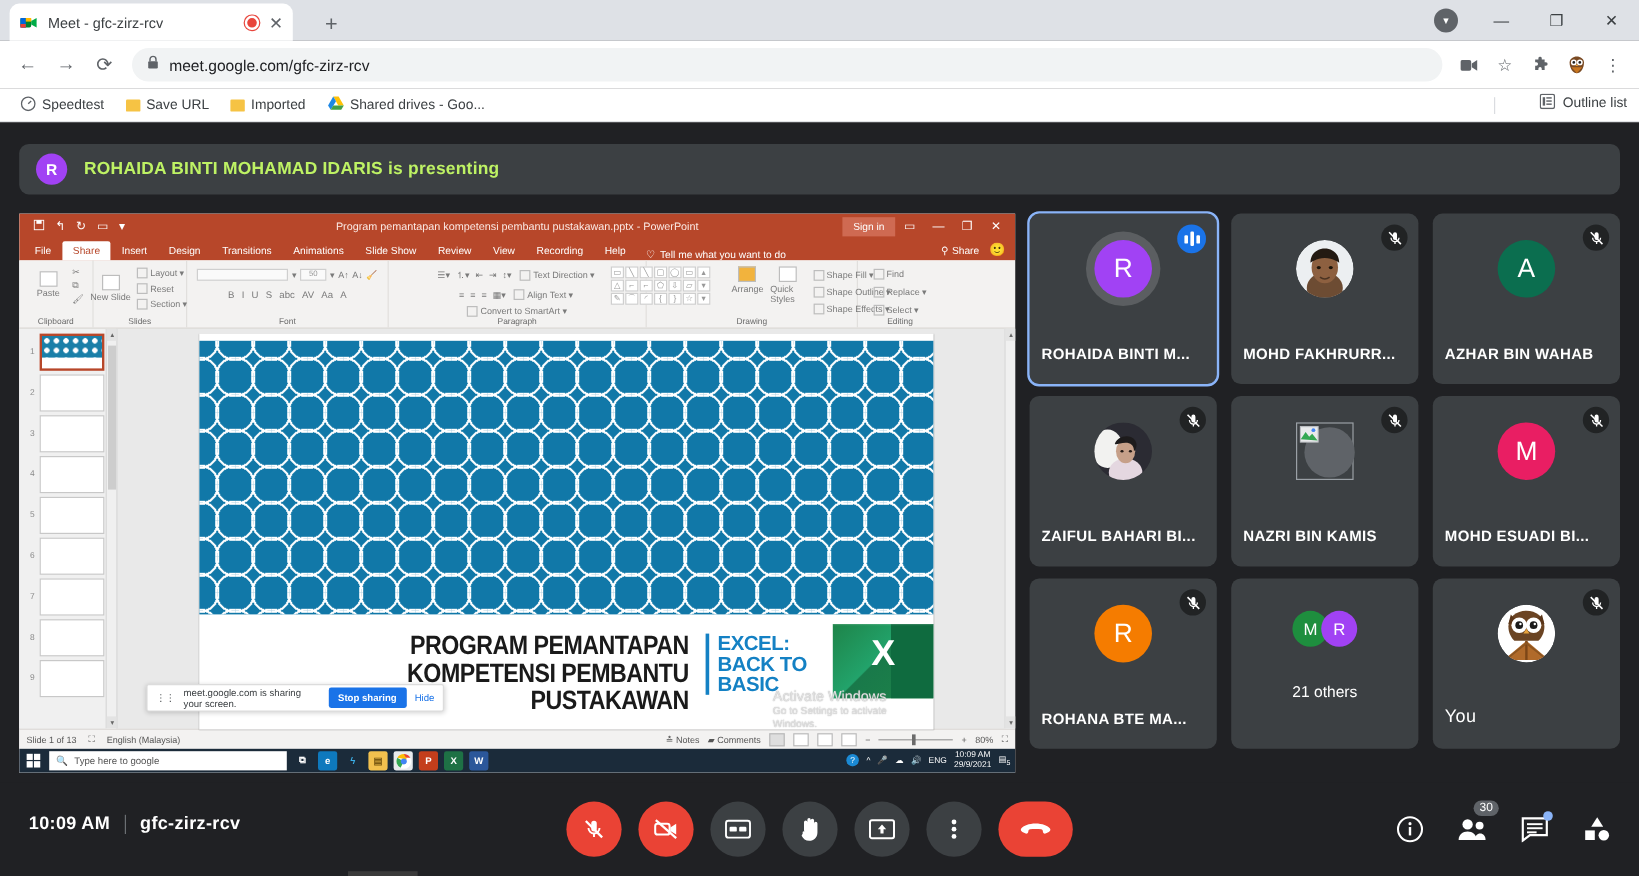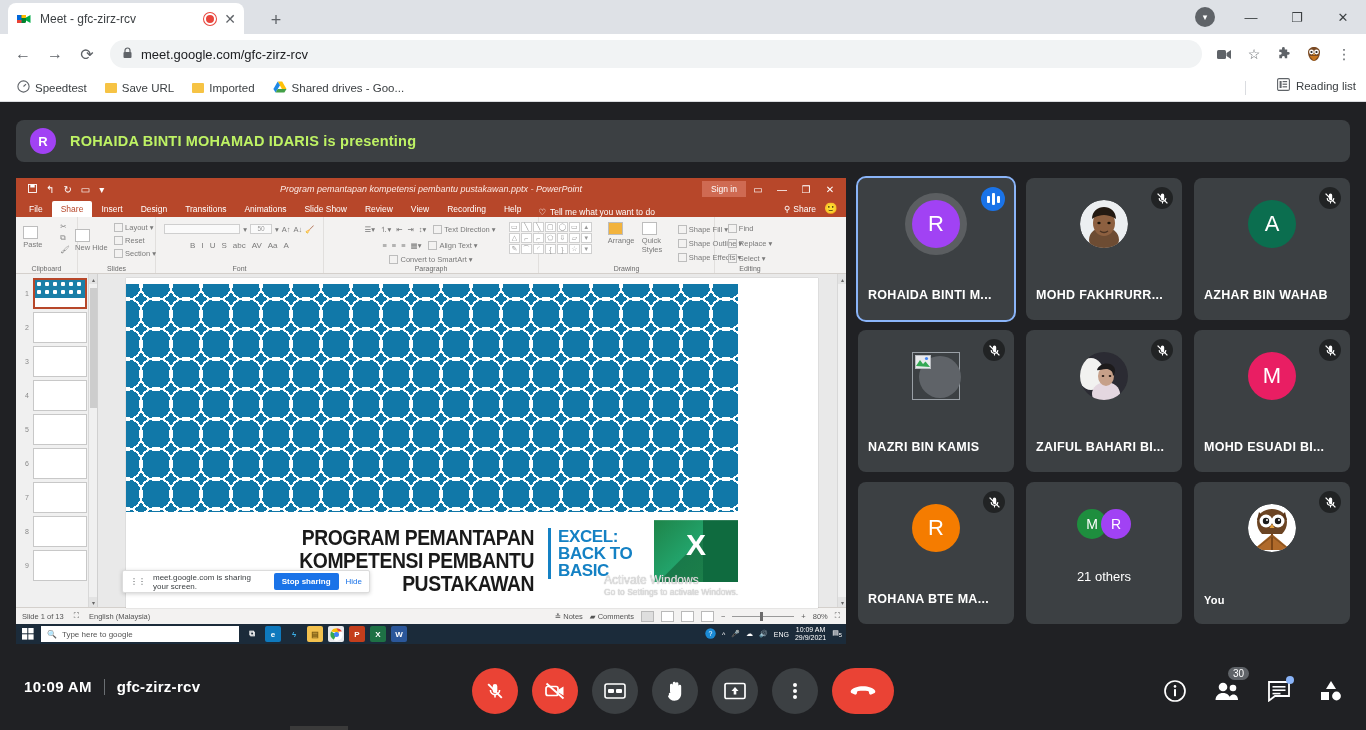--- a/index.html
+++ b/index.html
@@ -83,21 +83,21 @@
 
   
   .shared {
     position:absolute; left:16px; top:76px; width:830px; height:466px;
     background:#fff; overflow:hidden;
   }
   
   .ppt-title { height:22px; background:#b7472a; position:relative; display:flex; align-items:center;}
   .qat { display:flex; align-items:center; gap:9px; padding-left:12px; color:#fff; font-size:10px;}
   .ppt-doctitle {
-    position:absolute; left:0; right:0; text-align:center; color:#fbe9e4; font-size:9px;font-style:italic;
+    position:absolute; left:0; right:0; text-align:center; color:#fbe9e4; font-size:9px;
   }
   .ppt-tr { position:absolute; right:4px; display:flex; align-items:center; gap:0;}
   .signin-btn { background:#cf6a52; color:#fff; font-size:8.5px; padding:3px 9px; cursor:pointer;}
   .ppt-wbtn { width:24px;height:22px; display:flex;align-items:center;justify-content:center;
               color:#fff; font-size:10px; cursor:pointer;}
   
   .ppt-tabs { height:17px; background:#b7472a; display:flex; align-items:flex-end;
               padding-left:4px; position:relative;}
   .ppt-tab { font-size:8.5px; color:#fff; padding:3px 9px; cursor:pointer; white-space:nowrap;}
   .ppt-tab.active { background:#fff; color:#b7472a; border-radius:2px 2px 0 0;}
@@ -107,21 +107,21 @@
   .ppt-emoji { position:absolute; right:8px; bottom:2px; font-size:11px;}
   
   .ribbon { height:57px; background:#f3f2f1; display:flex; border-bottom:1px solid #d4d0cc;
             position:relative; font-size:7.5px; color:#7a7a7a;}
   .rgroup { position:relative; padding:2px 5px 0 5px; border-right:1px solid #e1dfdd;
             display:flex; flex-direction:column; align-items:center;}
   .rgroup-label { position:absolute; bottom:1px; left:0; right:0; text-align:center; font-size:7px; color:#6b6b6b;}
   .rgrow { display:flex; align-items:center; gap:3px; }
   .rbtn { display:flex; align-items:center; gap:2px; padding:1px 2px; white-space:nowrap;}
   .ricon { width:9px; height:9px; border:1px solid #bdbdbd; display:inline-block; flex:0 0 9px;}
-  .bigbtn { display:flex; flex-direction:column; align-items:flex-start; width:34px; line-height:1.15;}
+  .bigbtn { display:flex; flex-direction:column; align-items:center; width:34px; line-height:1.15;}
   .bigbtn .sq { width:15px;height:13px;border:1px solid #bdbdbd;background:#fff;margin-bottom:2px;}
   .fontbox { width:76px;height:10px;border:1px solid #cfcfcf;background:#fafafa;}
   .sizebox { width:22px;height:10px;border:1px solid #cfcfcf;background:#fafafa;}
   .shapegrid { display:grid; grid-template-columns:repeat(8,11px); gap:1px;}
   .shapecell { width:11px;height:10px;border:1px solid #cfcfcf; background:#fff; font-size:7px;
                display:flex;align-items:center;justify-content:center; color:#999;}
   
   .ppt-body { position:relative; height:333px; background:#e9e9e9; display:flex;}
   .thumbs { width:82px; background:#f0f0f0; border-right:1px solid #d0d0d0; position:relative;
             overflow:hidden; padding-top:4px;}
@@ -136,21 +136,21 @@
       radial-gradient(circle at 4px 4px, #fff 2px, transparent 2.5px) 0 0/8px 8px,
       #1a7fa8;}
   .tbar { height:10px; background:#1b7a4b; margin:2px;}
   .thumb-scroll { position:absolute; right:0; top:0; width:9px; height:100%; background:#f0f0f0;
                   border-left:1px solid #d8d8d8;}
   .ts-thumb { position:absolute; left:1px; top:14px; width:7px; height:120px; background:#cdcdcd;}
   .ts-arrow { position:absolute; left:0; width:9px; height:10px; background:#e3e3e3; font-size:6px;
               display:flex; align-items:center; justify-content:center; color:#666;}
   .stage { flex:1; position:relative; background:#e9e9e9; display:flex; justify-content:center;
            padding-top:4px;}
-  .slide { width:692px; height:330px; background:#fff; position:relative; overflow:hidden;
+  .slide { width:612px; height:330px; background:#fff; position:relative; overflow:hidden;
            box-shadow:0 0 1px rgba(0,0,0,.3);}
   .slide-pattern {
     position:absolute; left:0; top:6px; width:612px; height:228px;
     background-color:#1178a8;
     background-image:
       radial-gradient(circle at 0 0, transparent 15px, #ffffff 15px, #ffffff 17px, transparent 17px),
       radial-gradient(circle at 30px 0, transparent 15px, #ffffff 15px, #ffffff 17px, transparent 17px),
       radial-gradient(circle at 0 30px, transparent 15px, #ffffff 15px, #ffffff 17px, transparent 17px),
       radial-gradient(circle at 30px 30px, transparent 15px, #ffffff 15px, #ffffff 17px, transparent 17px);
     background-size:30px 30px;
@@ -357,21 +357,21 @@
     <div class="reading-list">
       <span>
         <svg width="13" height="13" viewBox="0 0 13 13">
             <rect x="0.6" y="0.6" width="11.8" height="11.8" rx="1.4" fill="none" stroke="#5f6368" stroke-width="1.1"></rect>
             <rect x="2.6" y="3" width="2" height="7" fill="#5f6368"></rect>
             <rect x="5.6" y="3" width="4.5" height="1.2" fill="#5f6368"></rect>
             <rect x="5.6" y="5.6" width="4.5" height="1.2" fill="#5f6368"></rect>
             <rect x="5.6" y="8.2" width="4.5" height="1.2" fill="#5f6368"></rect>
           </svg>
       </span>
-      <span>Reading list</span>
+      <span>Outline list</span>
     </div>
   </div>
 
   <div class="meet">
 
     <div class="presenting-bar">
       <div class="pres-avatar">R</div>
       <div class="pres-text">ROHAIDA BINTI MOHAMAD IDARIS is presenting</div>
     </div>
 
@@ -437,21 +437,21 @@
               <span>🖌</span>
             </div>
           </div>
           <div class="rgroup-label">Clipboard</div>
         </div>
 
         <div class="rgroup" style="width:78px">
           <div class="rgrow" style="margin-top:3px">
             <div class="bigbtn">
               <span class="sq"></span>
-              <span>New Hide</span>
+              <span>New Slide</span>
             </div>
             <div style="display:flex;flex-direction:column;gap:2px">
               <span class="rbtn"><i class="ricon"></i><span>Layout</span> ▾</span>
               <span class="rbtn">
                   <i class="ricon"></i>
                   <span>Reset</span>
                 </span>
               <span class="rbtn"><i class="ricon"></i><span>Section</span> ▾</span>
             </div>
           </div>
@@ -753,52 +753,52 @@
 
       <div class="tile">
         <div class="mic-badge">
           <svg width="13" height="13" viewBox="0 0 13 13">
               <path d="M6.5 1.5a1.7 1.7 0 011.7 1.7v3.2a1.7 1.7 0 01-3.4 0V3.2A1.7 1.7 0 016.5 1.5z" fill="#fff"></path>
               <path d="M3.2 6.1a3.3 3.3 0 006.6 0" fill="none" stroke="#fff" stroke-width="1.1"></path>
               <path d="M6.5 9.4v2" stroke="#fff" stroke-width="1.1"></path>
               <path d="M1.6 1.6 L11.4 11.4" stroke="#fff" stroke-width="1.3"></path>
             </svg>
         </div>
-        <div class="broken-img">
-          <span class="circ"></span>
-          <svg width="16" height="14" viewBox="0 0 16 14" style="position:absolute;left:2px;top:2px">
-            <rect x="0.5" y="0.5" width="15" height="13" fill="#e9eaec" stroke="#b9bcc0"></rect>
-            <path d="M1 11 L5 5 L8 9 L10.5 6.5 L15 12 Z" fill="#34a853"></path>
-            <circle cx="11.5" cy="3.5" r="1.6" fill="#4285f4"></circle>
-          </svg>
-        </div>
-        <div class="tile-name">NAZRI BIN KAMIS</div>
-      </div>
-
-      <div class="tile">
-        <div class="mic-badge">
-          <svg width="13" height="13" viewBox="0 0 13 13">
-              <path d="M6.5 1.5a1.7 1.7 0 011.7 1.7v3.2a1.7 1.7 0 01-3.4 0V3.2A1.7 1.7 0 016.5 1.5z" fill="#fff"></path>
-              <path d="M3.2 6.1a3.3 3.3 0 006.6 0" fill="none" stroke="#fff" stroke-width="1.1"></path>
-              <path d="M6.5 9.4v2" stroke="#fff" stroke-width="1.1"></path>
-              <path d="M1.6 1.6 L11.4 11.4" stroke="#fff" stroke-width="1.3"></path>
-            </svg>
-        </div>
         <div class="photo">
           <svg width="48" height="48" viewBox="0 0 48 48">
             <rect width="48" height="48" fill="#2b2b33"></rect>
             <ellipse cx="11" cy="22" rx="13" ry="16" fill="#f2f2f0"></ellipse>
             <ellipse cx="26" cy="42" rx="14" ry="12" fill="#e4d7e0"></ellipse>
             <ellipse cx="26" cy="24" rx="8" ry="10" fill="#c6a089"></ellipse>
             <path d="M17 18c2-7 13-9 17-3 2 3 1 7-1 9 0-5-3-7-7-7s-8 2-9 1z" fill="#1d1b1c"></path>
             <ellipse cx="23" cy="24" rx="1.3" ry="1" fill="#241a16"></ellipse>
             <ellipse cx="30" cy="24" rx="1.3" ry="1" fill="#241a16"></ellipse>
           </svg>
         </div>
         <div class="tile-name">ZAIFUL BAHARI BI...</div>
+      </div>
+
+      <div class="tile">
+        <div class="mic-badge">
+          <svg width="13" height="13" viewBox="0 0 13 13">
+              <path d="M6.5 1.5a1.7 1.7 0 011.7 1.7v3.2a1.7 1.7 0 01-3.4 0V3.2A1.7 1.7 0 016.5 1.5z" fill="#fff"></path>
+              <path d="M3.2 6.1a3.3 3.3 0 006.6 0" fill="none" stroke="#fff" stroke-width="1.1"></path>
+              <path d="M6.5 9.4v2" stroke="#fff" stroke-width="1.1"></path>
+              <path d="M1.6 1.6 L11.4 11.4" stroke="#fff" stroke-width="1.3"></path>
+            </svg>
+        </div>
+        <div class="broken-img">
+          <span class="circ"></span>
+          <svg width="16" height="14" viewBox="0 0 16 14" style="position:absolute;left:2px;top:2px">
+            <rect x="0.5" y="0.5" width="15" height="13" fill="#e9eaec" stroke="#b9bcc0"></rect>
+            <path d="M1 11 L5 5 L8 9 L10.5 6.5 L15 12 Z" fill="#34a853"></path>
+            <circle cx="11.5" cy="3.5" r="1.6" fill="#4285f4"></circle>
+          </svg>
+        </div>
+        <div class="tile-name">NAZRI BIN KAMIS</div>
       </div>
 
       <div class="tile">
         <div class="mic-badge">
           <svg width="13" height="13" viewBox="0 0 13 13">
               <path d="M6.5 1.5a1.7 1.7 0 011.7 1.7v3.2a1.7 1.7 0 01-3.4 0V3.2A1.7 1.7 0 016.5 1.5z" fill="#fff"></path>
               <path d="M3.2 6.1a3.3 3.3 0 006.6 0" fill="none" stroke="#fff" stroke-width="1.1"></path>
               <path d="M6.5 9.4v2" stroke="#fff" stroke-width="1.1"></path>
               <path d="M1.6 1.6 L11.4 11.4" stroke="#fff" stroke-width="1.3"></path>
             </svg>
@@ -848,21 +848,21 @@
             <circle cx="18" cy="17" r="3.2" fill="#1b1b1b"></circle>
               <circle cx="30" cy="17" r="3.2" fill="#1b1b1b"></circle>
             <circle cx="19" cy="16" r="1" fill="#fff"></circle>
               <circle cx="31" cy="16" r="1" fill="#fff"></circle>
             <path d="M24 20 l-2.5 4 h5z" fill="#e8a33d"></path>
             <path d="M5 46 L24 30 L43 46z" fill="#b06a2a"></path>
             <path d="M24 30 L24 46" stroke="#7c4617" stroke-width="2"></path>
             <path d="M9 44 L24 32 L39 44" fill="none" stroke="#8c5520" stroke-width="1.5"></path>
           </svg>
         </div>
-        <div class="tile-name" style="font-weight:bold;font-size:11px">You</div>
+        <div class="tile-name" style="font-weight:normal;font-size:15px">You</div>
       </div>
     </div>
 
     <div class="bottombar">
       <div class="bb-left">
         <span>10:09 AM</span>
         <span class="bb-sep"></span>
         <span>gfc-zirz-rcv</span>
       </div>
 

